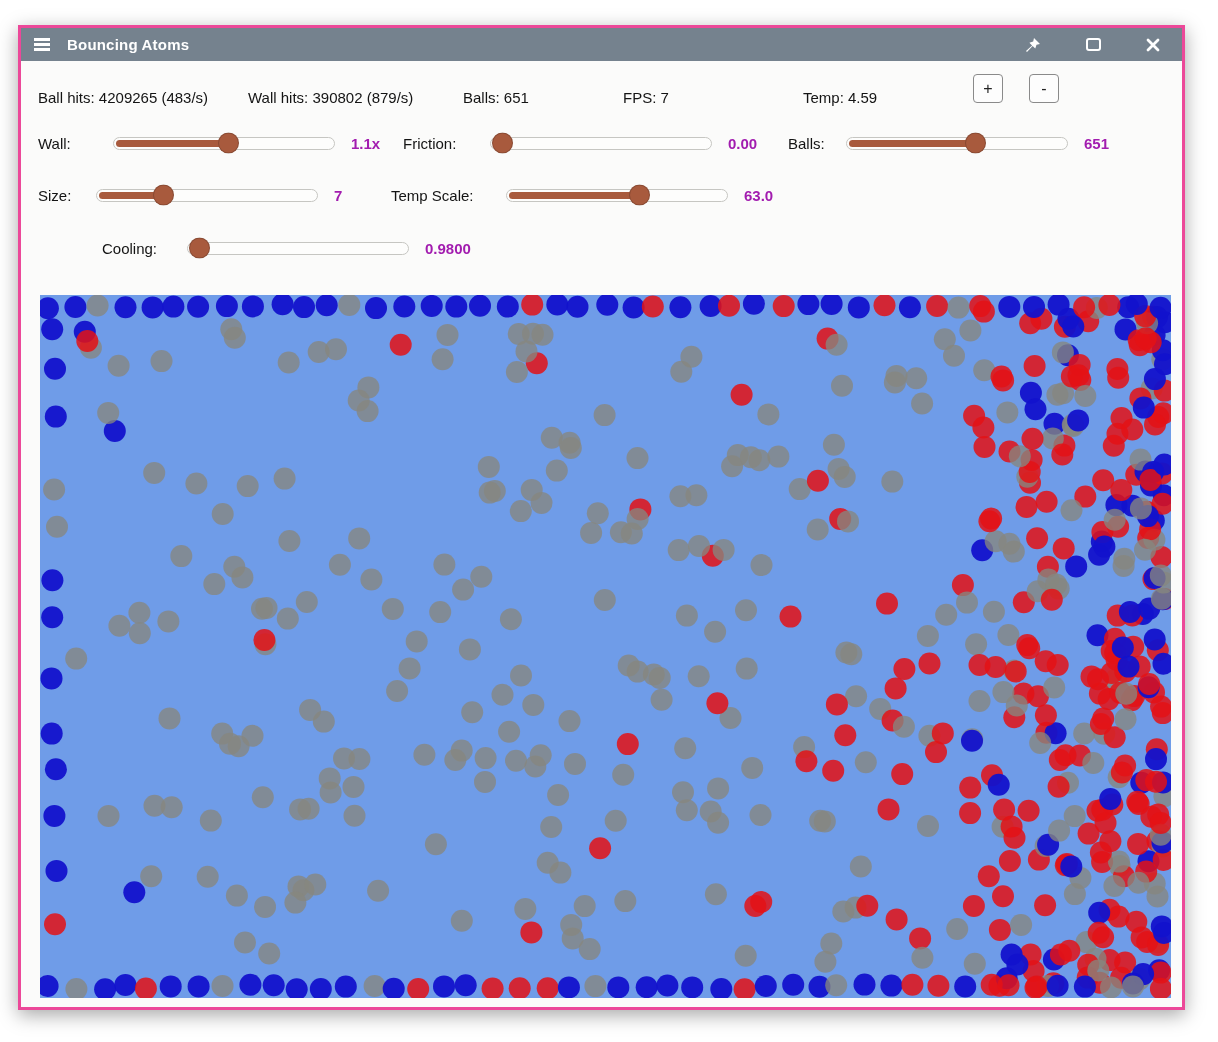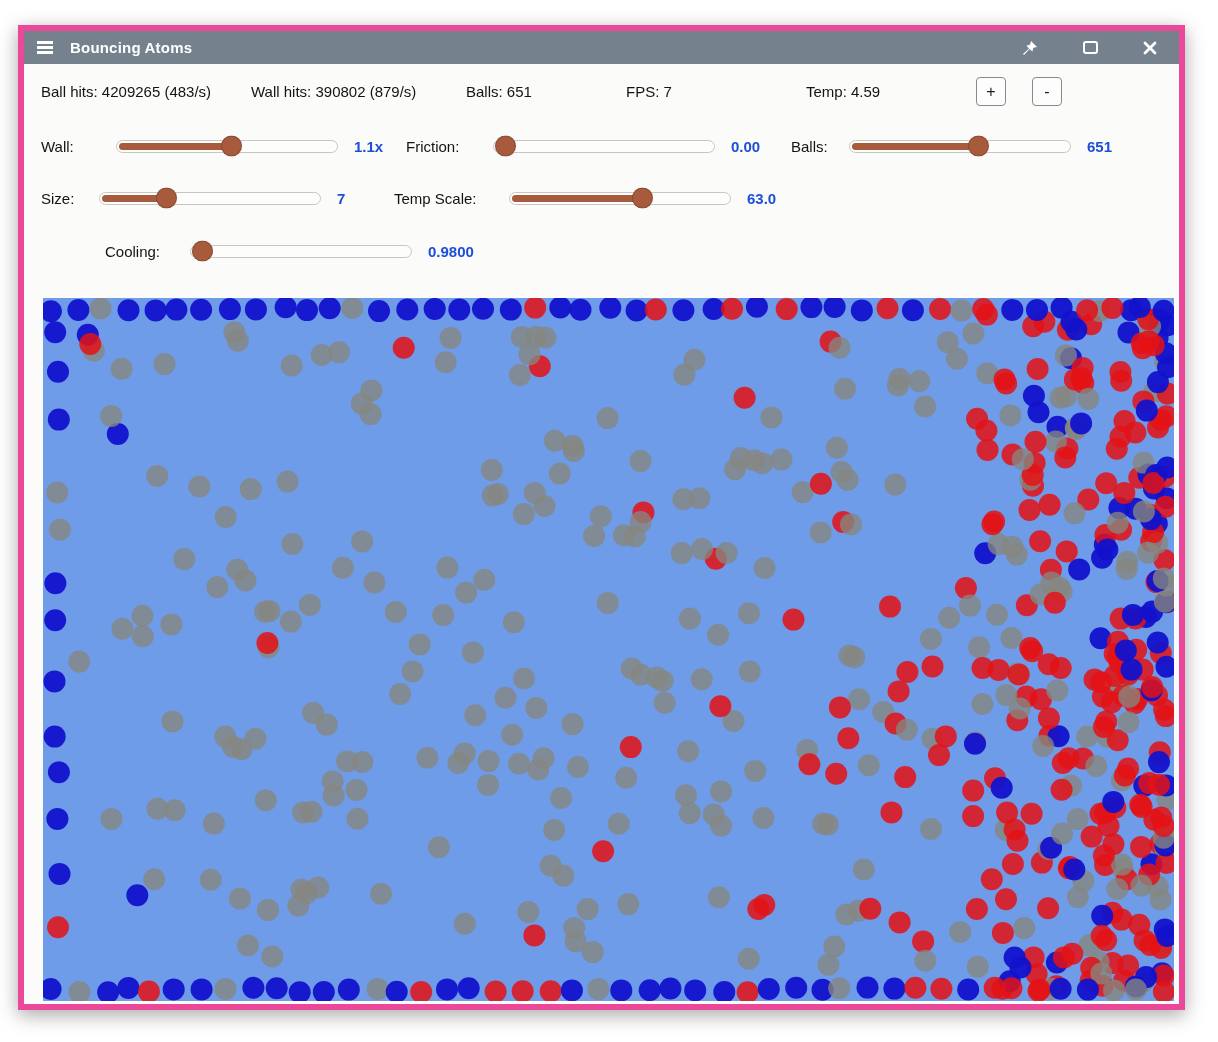--- a/index.html
+++ b/index.html
@@ -2,21 +2,21 @@
 <html style="--titlebar-bg: #75828e; --window-bg: #fbfbfa; --slider-accent: #a85a3d;"><head>
 <meta charset="utf-8">
 <style>
   * { box-sizing: border-box; margin: 0; padding: 0; }
   html,body { width: 1218px; height: 1042px; background: #ffffff; font-family: "Liberation Sans", sans-serif; }
   body { position: relative; overflow: hidden; }
 
   .window {
     position: absolute; left: 18px; top: 25px; width: 1167px; height: 985px;
     background: var(--window-bg, #fbfbfa);
-    border: 6px solid #ec4899;
+    border: 3px solid #ec4899;
     box-shadow: 0 5px 18px rgba(0,0,0,0.35);
   }
 
   
   .titlebar {
     position: absolute; left: 0; top: 0; right: 0; height: 33px;
     background: var(--titlebar-bg, #75828e);
     display: flex; align-items: center; color: #fff;
     padding-left: 10px;
   }
@@ -24,21 +24,21 @@
     width: 22px; height: 22px; display: inline-flex; align-items: center; justify-content: center;
     cursor: pointer; flex: 0 0 auto;
   }
   .burger { width: 16px; height: 2.4px; background: #fff; box-shadow: 0 5px 0 #fff, 0 -5px 0 #fff; display: block; }
   .tb-title { font-size: 15px; font-weight: bold; margin-left: 14px; letter-spacing: 0.2px; }
   .tb-right { display: flex; gap: 38px; margin-left: auto; padding-right: 18px; align-items: center; }
   .maxbox { width: 15px; height: 13px; border: 2.4px solid #fff; border-radius: 3px; display: block; }
 
   
   .stat {
-    position: absolute; top: 52px; font-size: 15px; color: #141414; white-space: nowrap;
+    position: absolute; top: 61px; font-size: 15px; color: #141414; white-space: nowrap;
   }
   #stat-ballhits { left: 17px; }
   #stat-wallhits { left: 227px; }
   #stat-balls    { left: 442px; }
   #stat-fps      { left: 602px; }
   #stat-temp     { left: 782px; }
   .pm {
     position: absolute; top: 46px; width: 30px; height: 29px;
     background: #fdfdfd; border: 1px solid #8a8a8a; border-radius: 4px;
     font-size: 16px; color: #222; cursor: pointer; font-family: "Liberation Sans", sans-serif;
@@ -71,21 +71,21 @@
     position: absolute; left: 2px; top: 2px; bottom: 2px;
     background: var(--slider-accent, #a85a3d); border-radius: 5px;
   }
   .sthumb {
     position: absolute; top: 50%; transform: translateY(-50%);
     width: 21px; height: 21px; border-radius: 50%;
     background: var(--slider-accent, #a85a3d);
     border: 1px solid rgba(0,0,0,0.18);
     cursor: grab;
   }
-  .svalue { font-size: 15px; font-weight: bold; color: #1d4ed8; margin-left: 16px; white-space: nowrap; }
+  .svalue { font-size: 15px; font-weight: bold; color: #a21caf; margin-left: 16px; white-space: nowrap; }
 
   
   .canvas {
     position: absolute; left: 19px; top: 267px; width: 1131px; height: 703px;
     overflow: hidden;
   }
   .canvas svg { display: block; width: 100%; height: 100%; }
 </style>
 </head>
 <body>

